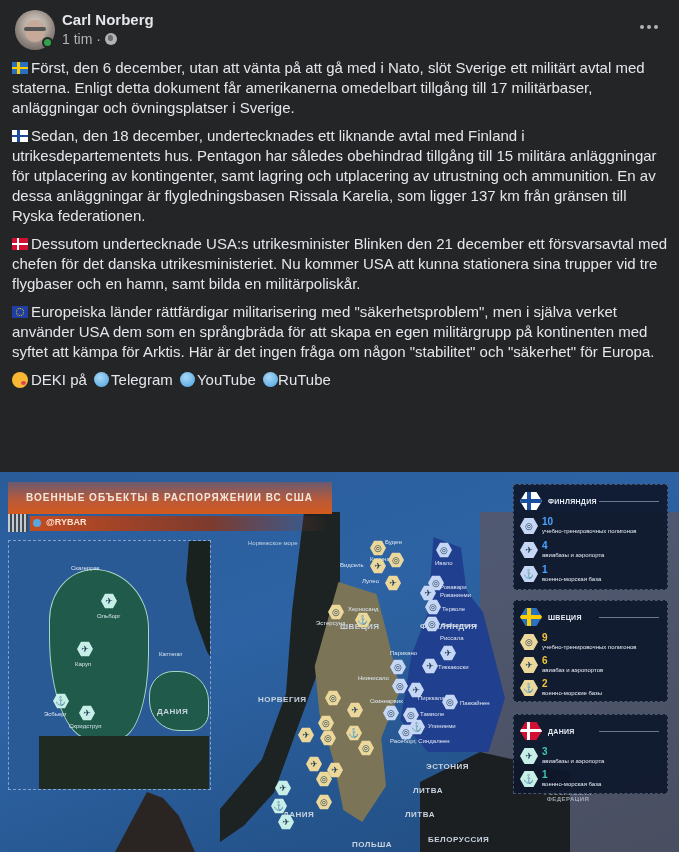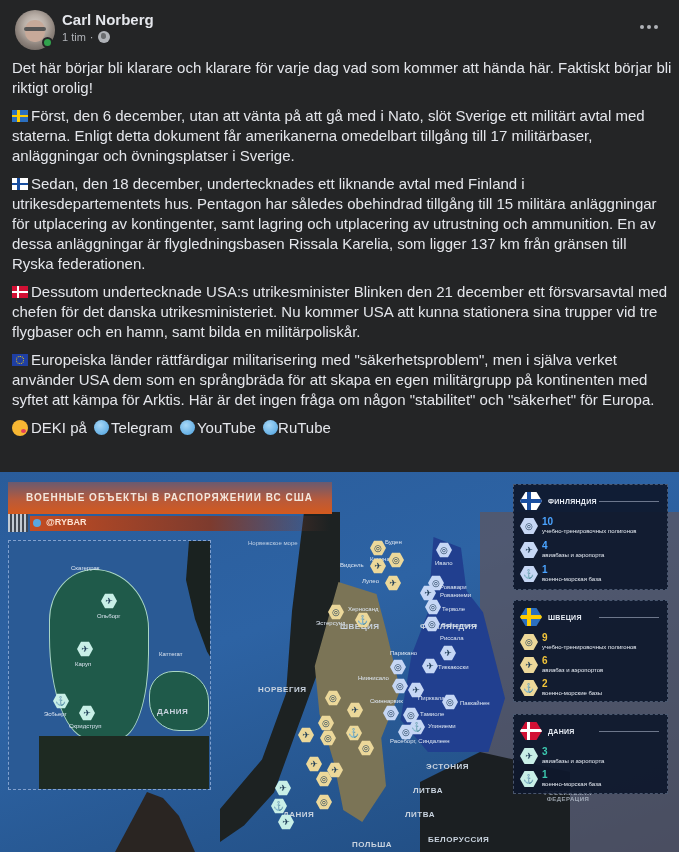--- a/index.html
+++ b/index.html
@@ -6,21 +6,21 @@
   html, body { width: 679px; height: 852px; background: #242526; overflow: hidden; }
   body { font-family: "Liberation Sans", sans-serif; color: #e4e6eb; position: relative; }
 
   .post-header { position: absolute; left: 0; top: 0; width: 658px; height: 56px; }
   .avatar { position: absolute; left: 15px; top: 10px; width: 40px; height: 40px; border-radius: 50%;
     background: radial-gradient(circle at 50% 40%, #d9d2cc 0%, #b8aea6 35%, #8d837c 60%, #5a524d 100%); overflow: hidden; }
   .avatar .face { position: absolute; left: 10px; top: 10px; width: 20px; height: 22px; border-radius: 45%; background: #c7a999; }
   .avatar .glasses { position: absolute; left: 9px; top: 17px; width: 22px; height: 4px; background: #555; border-radius: 2px; }
   .online-dot { position: absolute; left: 42px; top: 37px; width: 11px; height: 11px; border-radius: 50%; background: #31a24c; border: 2px solid #242526; }
   .author-name { position: absolute; left: 62px; top: 11px; font-size: 15px; font-weight: bold; color: #e4e6eb; }
-  .meta { position: absolute; left: 62px; top: 31px; font-size: 11px; color: #b0b3b8; display: flex; align-items: center; gap: 4px; }
+  .meta { position: absolute; left: 62px; top: 31px; font-size: 14px; color: #b0b3b8; display: flex; align-items: center; gap: 4px; }
   .globe-icon { display: inline-block; width: 12px; height: 12px; border-radius: 50%; background: #b0b3b8; position: relative; }
   .globe-icon::after { content: ""; position: absolute; left: 3px; top: 2px; width: 5px; height: 6px; background: #242526; border-radius: 40% 60% 50% 50%; opacity: .5; }
   .more-button { position: absolute; left: 640px; top: 17px; width: 36px; height: 20px; display: flex; gap: 3px; align-items: center; }
   .more-button span { width: 4px; height: 4px; border-radius: 50%; background: #b0b3b8; display: block; }
 
   .post-body { position: absolute; left: 12px; top: 58px; width: 660px; font-size: 15px; line-height: 20px; color: #e4e6eb; }
   .post-body p { margin-bottom: 8px; }
   .flag { display: inline-block; width: 16px; height: 12px; vertical-align: -1px; margin-right: 3px; position: relative; }
   .flag-se { background: #2b6fbf; }
   .flag-se::before { content: ""; position: absolute; left: 5px; top: 0; width: 3px; height: 12px; background: #fecc02; }
@@ -112,21 +112,20 @@
     <span class="globe-icon"></span>
   </div>
   <div class="more-button">
     <span></span>
       <span></span>
       <span></span>
   </div>
 </div>
 
 <div class="post-body">
-  <p>Det här börjar bli klarare och klarare för varje dag vad som   kommer att hända här. Faktiskt börjar bli riktigt orolig!</p>
   <p><span class="flag flag-se"></span><span>Först, den 6 december, utan att vänta på att gå med i Nato, slöt Sverige ett militärt avtal med staterna. Enligt detta dokument får amerikanerna omedelbart tillgång till 17 militärbaser, anläggningar och övningsplatser i Sverige.</span></p>
   <p> <span class="flag flag-fi"></span><span>Sedan, den 18 december, undertecknades ett liknande avtal med Finland i utrikesdepartementets hus. Pentagon har således obehindrad tillgång till 15 militära anläggningar för utplacering av kontingenter, samt lagring och utplacering av utrustning och ammunition. En av dessa anläggningar är flygledningsbasen Rissala Karelia, som ligger 137 km från gränsen till Ryska federationen.</span></p>
   <p> <span class="flag flag-dk"></span><span>Dessutom undertecknade USA:s utrikesminister Blinken den 21 december ett försvarsavtal med chefen för det danska utrikesministeriet. Nu kommer USA att kunna stationera sina trupper vid tre flygbaser och en hamn, samt bilda en militärpoliskår.</span></p>
   <p><span class="flag flag-eu"></span><span>Europeiska länder rättfärdigar militarisering med "säkerhetsproblem", men i själva verket använder USA dem som en språngbräda för att skapa en egen militärgrupp på kontinenten med syftet att kämpa för Arktis. Här är det ingen fråga om någon "stabilitet" och "säkerhet" för Europa.</span></p>
   <p>
     <span class="emoji-kiss"></span><span>DEKI på</span>
     <span class="emoji-globe"></span><span>Telegram</span>
     <span class="emoji-globe"></span><span>YouTube</span>
     <span class="emoji-globe" style="margin-right:0"></span><span>RuTube</span>
   </p>
@@ -159,21 +158,21 @@
     <div class="map-label" style="left:88px;top:72px">Ольборг</div>
     <div class="hex hex-dk" style="left:68px;top:100px">✈</div>
     <div class="map-label" style="left:66px;top:120px">Каруп</div>
     <div class="hex hex-dk" style="left:44px;top:152px">⚓</div>
     <div class="map-label" style="left:35px;top:170px">Эсбьерг</div>
     <div class="hex hex-dk" style="left:70px;top:164px">✈</div>
     <div class="map-label" style="left:60px;top:182px">Скридструп</div>
   </div>
 
   <div class="map-label" style="left:248px;top:68px;opacity:.8">Норвежское море</div>
-  <div class="map-label-big" style="left:258px;top:213px">НОРВЕГИЯ</div>
+  <div class="map-label-big" style="left:258px;top:223px">НОРВЕГИЯ</div>
   <div class="map-label-big" style="left:340px;top:150px">ШВЕЦИЯ</div>
   <div class="map-label-big" style="left:420px;top:150px">ФИНЛЯНДИЯ</div>
   <div class="map-label-big" style="left:426px;top:290px">ЭСТОНИЯ</div>
   <div class="map-label-big" style="left:413px;top:314px">ЛИТВА</div>
   <div class="map-label-big" style="left:405px;top:338px">ЛИТВА</div>
   <div class="map-label-big" style="left:428px;top:363px">БЕЛОРУССИЯ</div>
   <div class="map-label-big" style="left:352px;top:368px">ПОЛЬША</div>
   <div class="map-label-big" style="left:283px;top:338px">ДАНИЯ</div>
   <div class="map-label-big" style="left:538px;top:318px;width:60px;white-space:normal;text-align:center;font-size:6px;opacity:.7">РОССИЙСКАЯ ФЕДЕРАЦИЯ</div>
 

